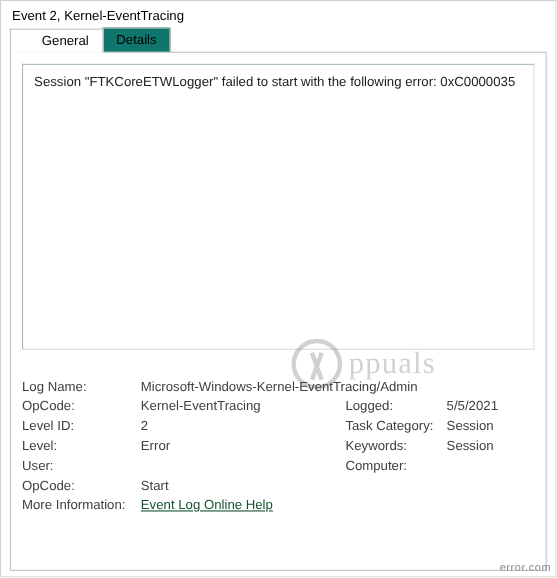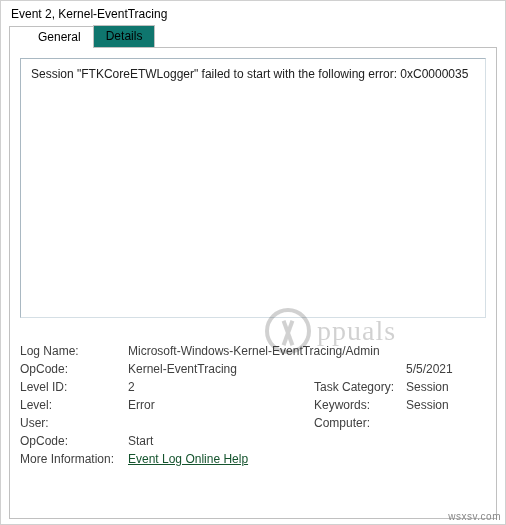--- a/index.html
+++ b/index.html
@@ -168,20 +168,21 @@
       <div class="meta">
 
         <div class="meta-row">
           <div class="label">Log Name:</div>
           <div class="val1" style="flex:1 1 auto">Microsoft-Windows-Kernel-EventTracing/Admin</div>
         </div>
 
         <div class="meta-row">
           <div class="label">OpCode:</div>
           <div class="val1">Kernel-EventTracing</div>
+          <div class="label2">Logged:</div>
           <div class="val2">5/5/2021</div>
         </div>
 
         <div class="meta-row">
           <div class="label">Level ID:</div>
           <div class="val1">2</div>
           <div class="label2">Task Category:</div>
           <div class="val2">Session</div>
         </div>
 
@@ -214,15 +215,15 @@
       </div>
 
     </div>
   </div>
 
   <div class="wm">
     <div class="circle"></div>
     <div class="wm-text">ppuals</div>
   </div>
 
-  <div class="footer-mark">wsxsv.com</div>
+  <div class="footer-mark">error.com</div>
 
 </div>
 
 </body></html>

